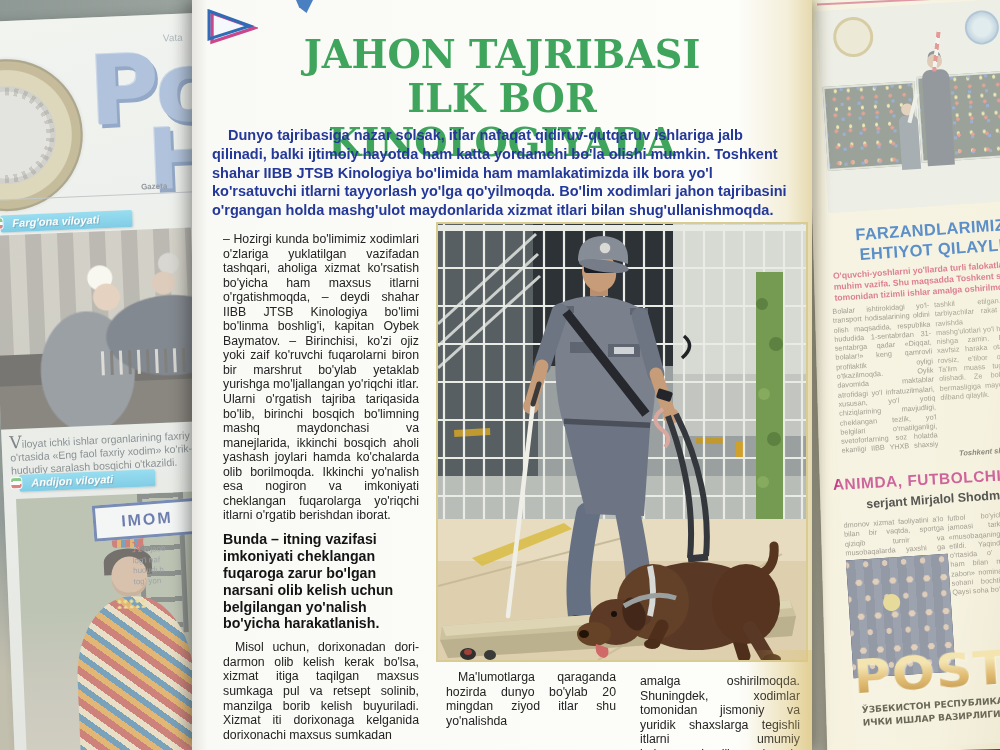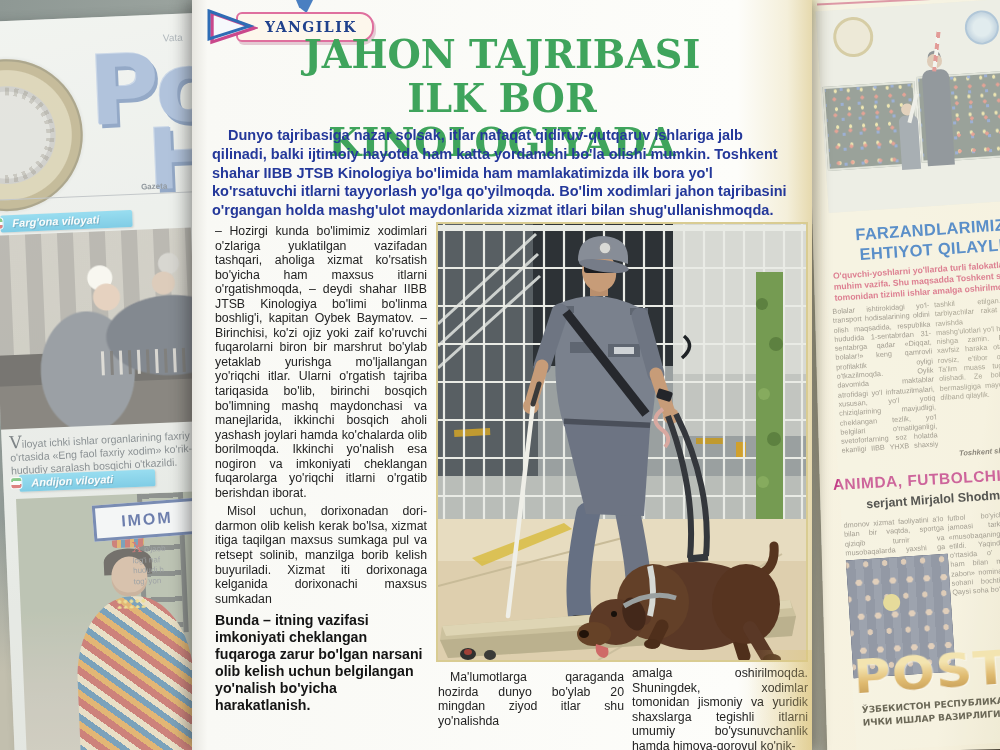--- a/index.html
+++ b/index.html
@@ -89,21 +89,21 @@
     border:2px solid #df6f9e;border-radius:6px 14px 14px 6px;
     box-shadow:2px 3px 0 rgba(180,90,130,.3);display:flex;align-items:center;justify-content:center;}
   .badge-pill span{font-family:"DejaVu Serif",serif;font-weight:700;font-size:14px;color:#20418c;
     letter-spacing:1.5px;padding-left:12px;}
   .badge-tri{position:absolute;left:0;top:0;}
   .headline{position:absolute;left:30px;top:32px;width:560px;text-align:center;
     font-family:"DejaVu Serif",serif;font-weight:800;color:#3fa45c;
     font-size:39px;line-height:44px;transform:scaleX(.98);}
   .lead{position:absolute;left:20px;top:126px;width:586px;font-size:14.5px;font-weight:700;
     color:#24389a;line-height:18.8px;text-indent:16px;}
-  .bodytext{font-size:12.3px;line-height:14.55px;color:#232323;text-align:justify;margin:0;}
+  .bodytext{font-size:12.3px;line-height:14.55px;color:#232323;text-align:justify;margin:8px;}
   .col1{position:absolute;left:23px;top:224px;width:212px;height:526px;overflow:hidden;}
   .emphasis{margin-top:6px;font-size:14.2px;line-height:16.9px;font-weight:700;color:#141414;
     text-align:left;}
   .p-indent{text-indent:12px;margin-top:4px;}
   .photo-frame{position:absolute;left:244px;top:222px;width:372px;height:440px;
     border:2px solid #d9cc92;background:#c9ccc4;box-sizing:border-box;overflow:hidden;}
   .col2{position:absolute;left:246px;top:666px;width:186px;height:84px;overflow:hidden;}
   .col3{position:absolute;left:440px;top:666px;width:176px;height:84px;overflow:hidden;}
   .fold-tint{position:absolute;left:556px;top:650px;width:64px;height:100px;
     background:linear-gradient(to right,rgba(0,0,0,0),rgba(222,196,120,.45));}
@@ -216,40 +216,37 @@
 hududi h
 tog' yon</div>
 
     <div class="wash"></div>
   </div>
 
   <div class="page page-center">
     <div class="corner-mark"></div>
 
     <div class="badge">
-      <div class="badge-pill">
-        <span>YANGILIK</span>
-      </div>
       <svg class="badge-tri" width="52" height="36" viewBox="0 0 52 36">
         <polygon points="6,4 48,19 6,33" fill="#f6f9fc" stroke="#c9488c" stroke-width="3.4"></polygon>
         <polygon points="3,2 44,17 3,30" fill="none" stroke="#2e6cb5" stroke-width="3"></polygon>
       </svg>
     </div>
 
     <div class="headline">
       <div>JAHON TAJRIBASI</div>
       <div>ILK BOR KINOLOGIYADA</div>
     </div>
 
     <div class="lead">Dunyo tajribasiga nazar solsak, itlar nafaqat qidiruv-qutqaruv ishlariga jalb qilinadi, balki ijtimoiy hayotda ham katta yordamchi bo'la olishi mumkin. Toshkent shahar IIBB JTSB Kinologiya bo'limida ham mamlakatimizda ilk bora yo'l ko'rsatuvchi itlarni tayyorlash yo'lga qo'yilmoqda. Bo'lim xodimlari jahon tajribasini o'rgangan holda mashg'ulot maydonlarida xizmat itlari bilan shug'ullanishmoqda.</div>
 
     <div class="col1">
       <p class="bodytext">– Hozirgi kunda bo'limimiz xodimlari o'zlariga yuklatilgan vazifadan tashqari, aholiga xizmat ko'rsatish bo'yicha ham maxsus itlarni o'rgatishmoqda, – deydi shahar IIBB JTSB Kinologiya bo'limi bo'linma boshlig'i, kapitan Oybek Baymatov. – Birinchisi, ko'zi ojiz yoki zaif ko'ruvchi fuqarolarni biron bir marshrut bo'ylab yetaklab yurishga mo'ljallangan yo'riqchi itlar. Ularni o'rgatish tajriba tariqasida bo'lib, birinchi bosqich bo'limning mashq maydonchasi va manejlarida, ikkinchi bosqich aholi yashash joylari hamda ko'chalarda olib borilmoqda. Ikkinchi yo'nalish esa nogiron va imkoniyati cheklangan fuqarolarga yo'riqchi itlarni o'rgatib berishdan iborat.</p>
+      <p class="bodytext emphasis">Bunda – itning vazifasi imkoniyati cheklangan fuqaroga zarur bo'lgan narsani olib kelish uchun belgilangan yo'nalish bo'yicha harakatlanish.</p>
       <p class="bodytext p-indent">Misol uchun, dorixonadan dori-darmon olib kelish kerak bo'lsa, xizmat itiga taqilgan maxsus sumkaga pul va retsept solinib, manzilga borib kelish buyuriladi. Xizmat iti dorixonaga kelganida dorixonachi maxsus sumkadan</p>
-      <p class="bodytext emphasis">Bunda – itning vazifasi imkoniyati cheklangan fuqaroga zarur bo'lgan narsani olib kelish uchun belgilangan yo'nalish bo'yicha harakatlanish.</p>
     </div>
 
     <div class="photo-frame">
       <svg width="368" height="436" viewBox="0 0 368 436">
         <g>
           <rect x="0" y="0" width="368" height="300" fill="#9aa0a0"></rect>
           <rect x="0" y="0" width="100" height="252" fill="#585f63"></rect>
           <rect x="95" y="0" width="140" height="142" fill="#2d3236"></rect>
           <rect x="235" y="0" width="133" height="150" fill="#d7d9d3"></rect>
           <rect x="235" y="150" width="133" height="62" fill="#c2c5c0"></rect>

